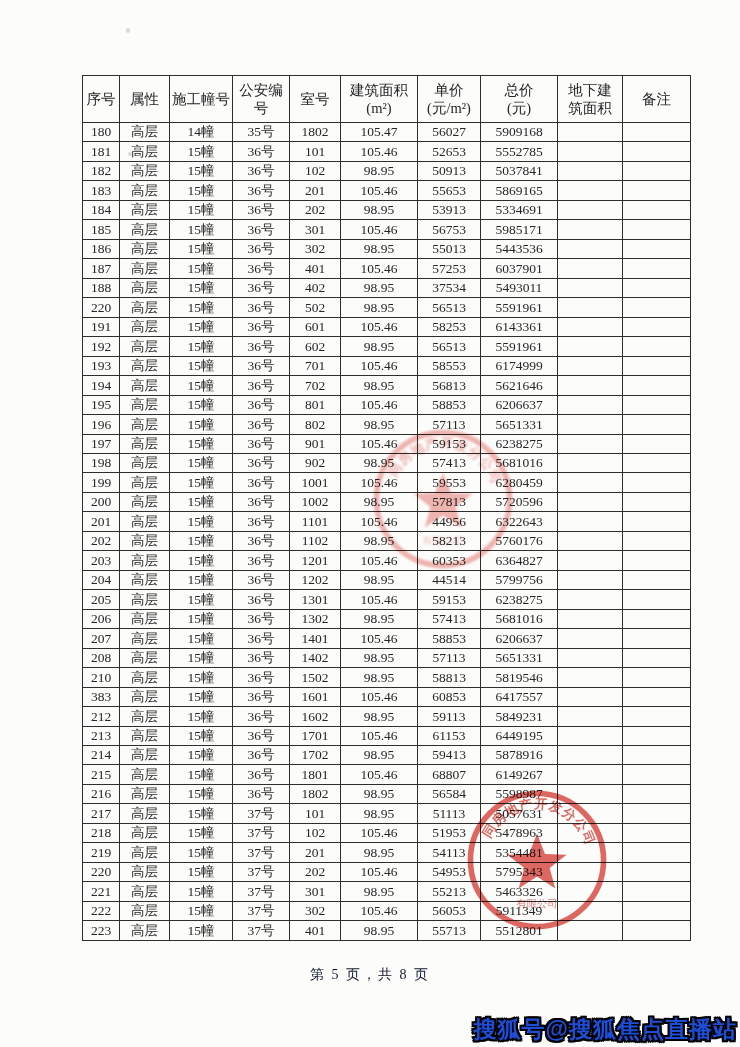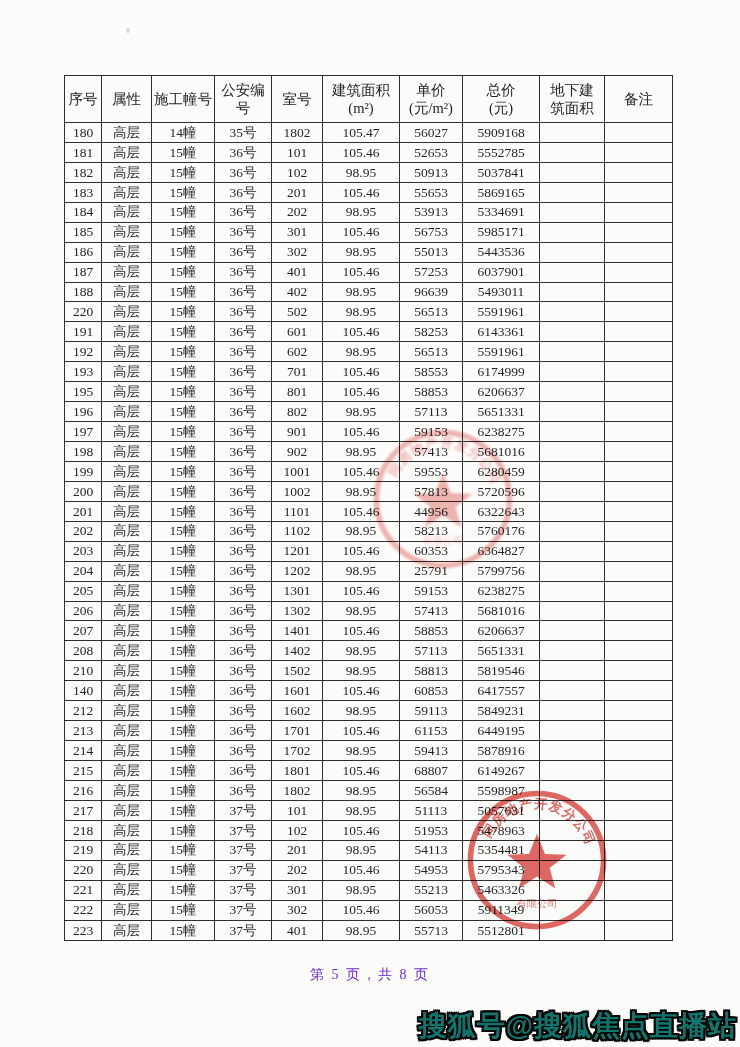--- a/index.html
+++ b/index.html
@@ -6,53 +6,53 @@
   .page {
     position:relative;
     width:740px; height:1047px;
     background:#fcfcfb;
     overflow:hidden;
     font-family:"Liberation Serif","DejaVu Serif",serif;
     color:#1f1f1f;
   }
   .scan-mark { position:absolute; background:#d9d9d9; border-radius:50%; }
   .table-wrap {
-    position:absolute; left:64px; top:75px; width:608px; height:866px;
+    position:absolute; left:82px; top:75px; width:608px; height:866px;
   }
   table.price-table {
     width:100%; height:100%;
     border-collapse:collapse; table-layout:fixed;
   }
   .price-table th, .price-table td {
     border:1.6px solid #2e2e2e;
     text-align:center; vertical-align:middle;
     padding:0; overflow:hidden;
   }
   .price-table th {
     height:46px; font-weight:normal; font-size:14.5px; line-height:1.25;
     color:#242424;
   }
   .price-table td {
     font-size:13.5px; line-height:1; white-space:nowrap; color:#262626;
   }
   .footer-text {
     position:absolute; left:0; top:966px; width:100%;
-    text-align:center; font-size:14px; letter-spacing:2px; color:#6d28d9;
+    text-align:center; font-size:14px; letter-spacing:2px; color:#0f172a;
   }
   .stamp {
     position:absolute; width:150px; height:150px;
     mix-blend-mode:multiply; pointer-events:none;
   }
   .stamp-top { left:368px; top:424px; opacity:0.42; filter:blur(0.8px); }
   .stamp-bottom { left:462px; top:785px; opacity:0.85; filter:blur(0.3px); }
   .watermark {
     position:absolute; right:3px; bottom:2px;
     font-family:"Liberation Sans","DejaVu Sans",sans-serif;
-    font-weight:bold; font-size:28px; letter-spacing:1px;
-    color:#0f766e;
+    font-weight:bold; font-size:23px; letter-spacing:1px;
+    color:#1d4ed8;
     -webkit-text-stroke:2px #000000;
     paint-order:stroke fill;
     text-shadow:
       -2px -2px 0 #000, 2px -2px 0 #000, -2px 2px 0 #000, 2px 2px 0 #000,
       -2px 0 0 #000, 2px 0 0 #000, 0 -2px 0 #000, 0 2px 0 #000;
   }
 </style>
 </head>
 <body>
 
@@ -186,21 +186,21 @@
             <td></td>
             <td></td>
           </tr>
           <tr>
             <td>188</td>
             <td>高层</td>
             <td>15幢</td>
             <td>36号</td>
             <td>402</td>
             <td>98.95</td>
-            <td>96639</td>
+            <td>37534</td>
             <td>5493011</td>
             <td></td>
             <td></td>
           </tr>
           <tr>
             <td>220</td>
             <td>高层</td>
             <td>15幢</td>
             <td>36号</td>
             <td>502</td>
@@ -240,20 +240,32 @@
             <td>15幢</td>
             <td>36号</td>
             <td>701</td>
             <td>105.46</td>
             <td>58553</td>
             <td>6174999</td>
             <td></td>
             <td></td>
           </tr>
           <tr>
+            <td>194</td>
+            <td>高层</td>
+            <td>15幢</td>
+            <td>36号</td>
+            <td>702</td>
+            <td>98.95</td>
+            <td>56813</td>
+            <td>5621646</td>
+            <td></td>
+            <td></td>
+          </tr>
+          <tr>
             <td>195</td>
             <td>高层</td>
             <td>15幢</td>
             <td>36号</td>
             <td>801</td>
             <td>105.46</td>
             <td>58853</td>
             <td>6206637</td>
             <td></td>
             <td></td>
@@ -354,21 +366,21 @@
             <td></td>
             <td></td>
           </tr>
           <tr>
             <td>204</td>
             <td>高层</td>
             <td>15幢</td>
             <td>36号</td>
             <td>1202</td>
             <td>98.95</td>
-            <td>25791</td>
+            <td>44514</td>
             <td>5799756</td>
             <td></td>
             <td></td>
           </tr>
           <tr>
             <td>205</td>
             <td>高层</td>
             <td>15幢</td>
             <td>36号</td>
             <td>1301</td>
@@ -420,21 +432,21 @@
             <td>15幢</td>
             <td>36号</td>
             <td>1502</td>
             <td>98.95</td>
             <td>58813</td>
             <td>5819546</td>
             <td></td>
             <td></td>
           </tr>
           <tr>
-            <td>140</td>
+            <td>383</td>
             <td>高层</td>
             <td>15幢</td>
             <td>36号</td>
             <td>1601</td>
             <td>105.46</td>
             <td>60853</td>
             <td>6417557</td>
             <td></td>
             <td></td>
           </tr>

